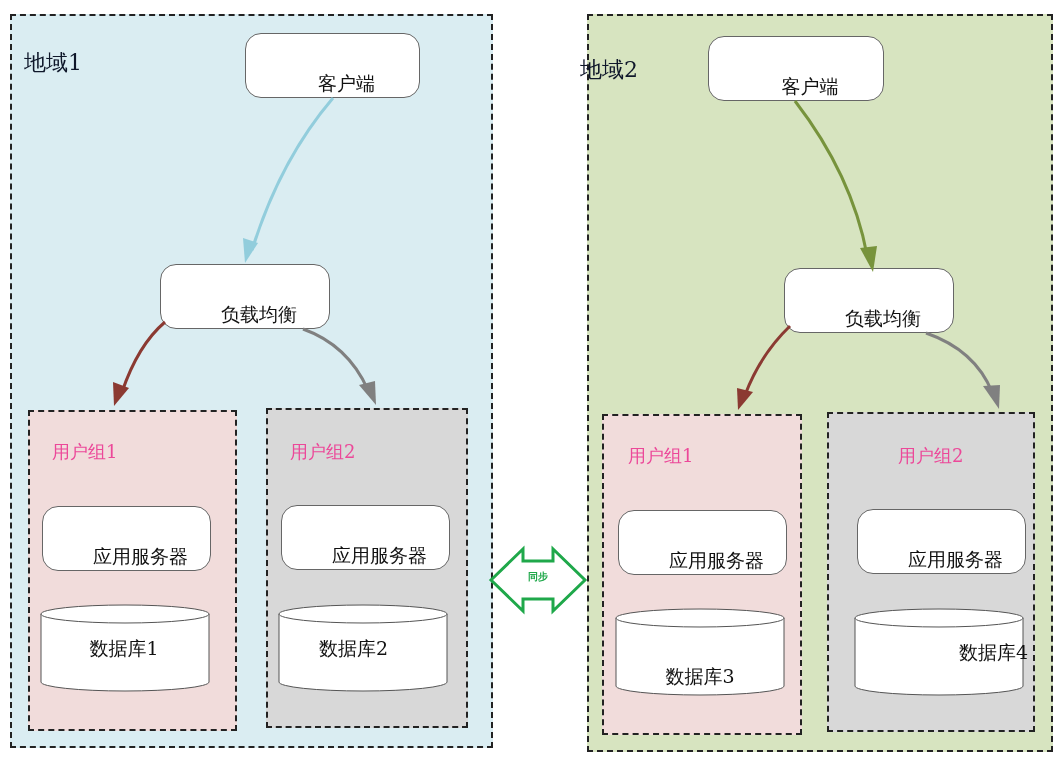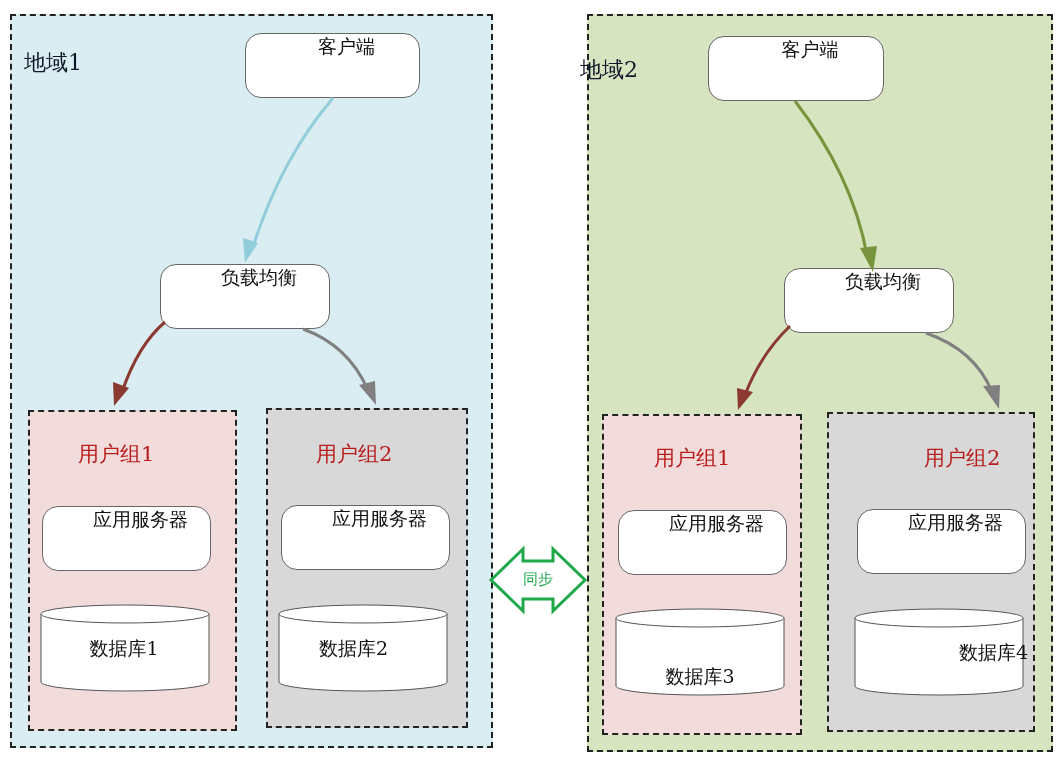--- a/index.html
+++ b/index.html
@@ -2,27 +2,27 @@
 <html><head>
   <meta charset="utf-8">
   <style>
     html, body { margin: 0; padding: 0; background: #ffffff; }
     body { width: 1061px; height: 766px; position: relative; overflow: hidden;
            font-family: "DejaVu Serif", "Liberation Serif", serif; }
     .abs { position: absolute; box-sizing: border-box; }
     .region { border: 2px dashed #222; }
     .region-title { font-size: 22px; color: #0f172a; }
     .group { border: 2px dashed #222; }
-    .group-title { font-size: 21px; color: #b91c1c; margin-left: 26px; }
+    .group-title { font-size: 18px; color: #ec4899; }
     .node { background: #fff; border: 1px solid #666; border-radius: 16px;
-            display: flex; align-items: flex-start; justify-content: center;
+            display: flex; align-items: flex-end; justify-content: center;
             font-size: 19px; color: #111; padding-left: 28px; }
     .db-label { font-size: 19px; color: #111; text-align: center; }
     svg.overlay { position: absolute; left: 0; top: 0; }
-    .sync-label { font-size: 15px; color: #1fa84a; font-weight: normal;
+    .sync-label { font-size: 10px; color: #1fa84a; font-weight: bold;
                   font-family: "DejaVu Sans", sans-serif; }
   </style>
 </head>
 <body>
 
 <div class="abs region" style="left:10px; top:14px; width:483px; height:734px; background:#daedf2;"></div>
 <div class="abs region-title" style="left:24px; top:48px;">地域1</div>
 
 <div class="abs region" style="left:587px; top:14px; width:466px; height:738px; background:#d7e4c0;"></div>
 <div class="abs region-title" style="left:580px; top:55px;text-align:center;">地域2</div>

